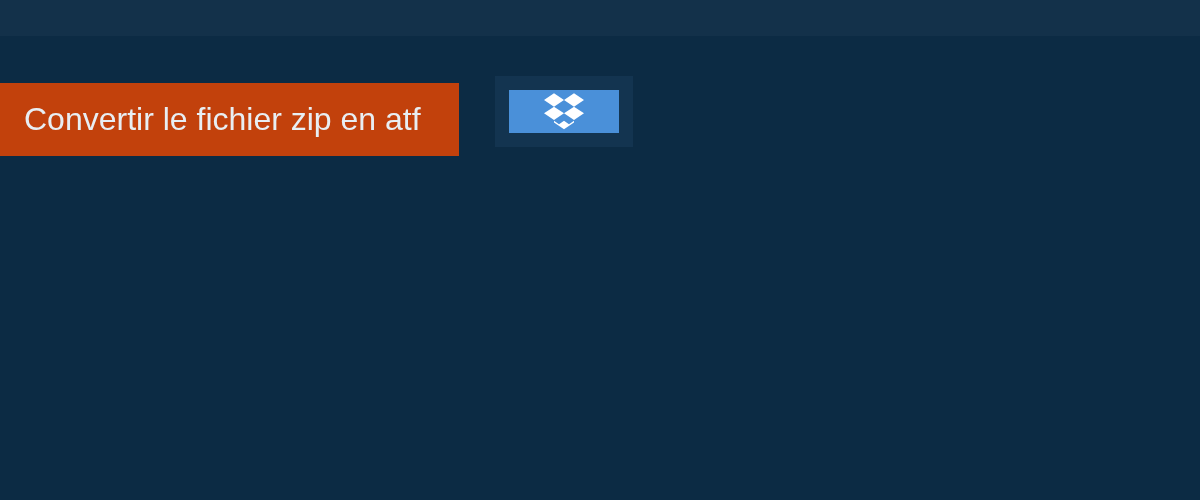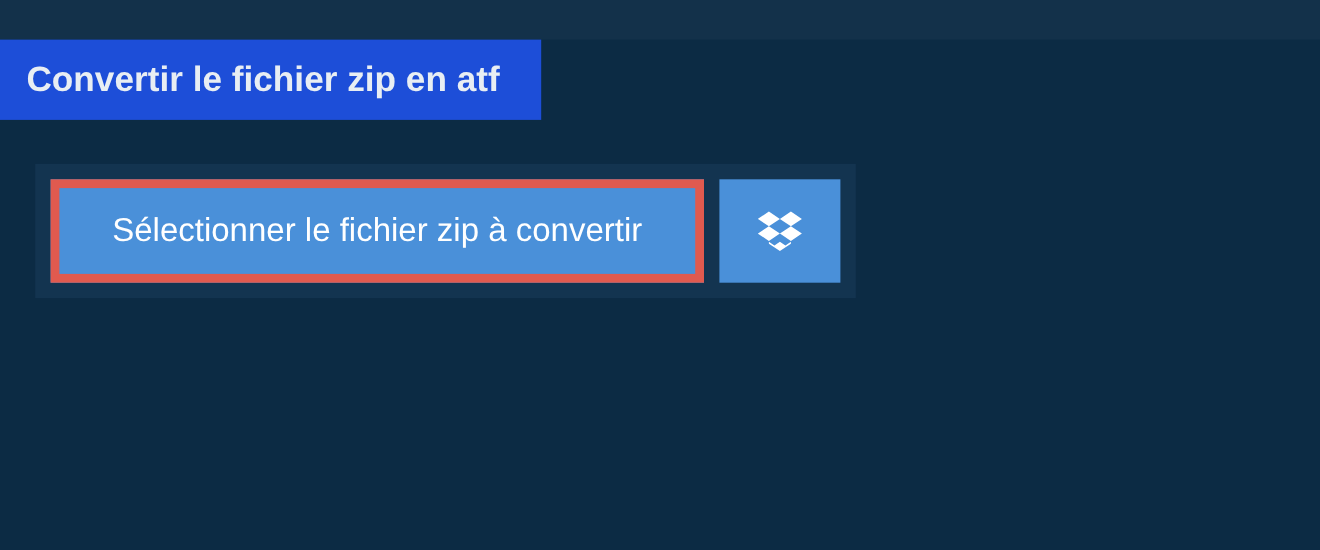--- a/index.html
+++ b/index.html
@@ -14,25 +14,25 @@
       font-family: -apple-system, BlinkMacSystemFont, "Segoe UI", Arial, sans-serif;
       overflow: hidden;
     }
     .top-bar {
       width: 100%;
       height: 36px;
       background: #13314a;
     }
     .title-tab {
       display: inline-block;
-      background: #1d4ed8;
+      background: #c2410c;
       padding: 18px 38px 18px 24px;
       color: #e8eef3;
       font-size: 32px;
-      font-weight: 700;
+      font-weight: 400;
       margin-left: 0;
     }
     .button-container {
       margin-top: 40px;
       margin-left: 32px;
       background: #133450;
       padding: 14px;
       display: inline-flex;
       gap: 14px;
       align-items: stretch;
@@ -70,23 +70,20 @@
 
 
 
 <div class="top-bar"></div>
 
 <div class="title-tab">
   <span>Convertir le fichier zip en atf</span>
 </div>
 
 <div class="button-container">
-  <button class="select-file-button">
-    <span>Sélectionner le fichier zip à convertir</span>
-  </button>
   <button class="dropbox-button">
     <span>
       <svg viewBox="0 0 24 24" xmlns="http://www.w3.org/2000/svg">
         <path d="M6 2L0 6l6 4-6 4 6 4 6-4 6 4 6-4-6-4 6-4-6-4-6 4-6-4zm6 4l6 4-6 4-6-4 6-4zm0 12.5l-3 2-3-2v1l6 4 6-4v-1l-3 2-3-2z"></path>
       </svg>
     </span>
   </button>
 </div>
 
 

